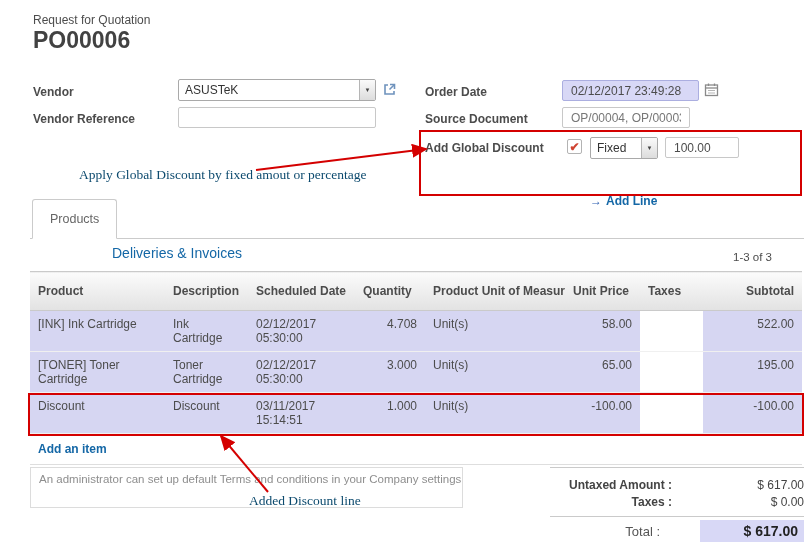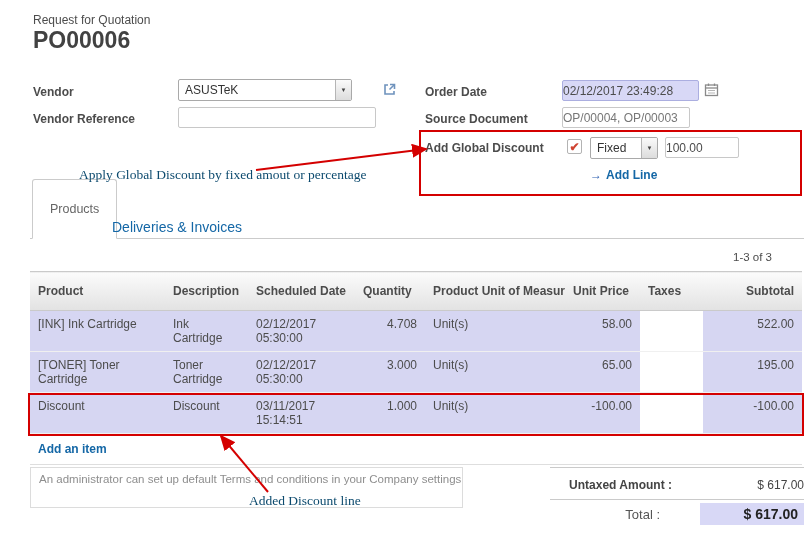--- a/index.html
+++ b/index.html
@@ -16,51 +16,51 @@
 
   
   .doc-type { left: 33px; top: 13px; font-size: 12px; color: #4c4c4c; }
   .doc-number { left: 33px; top: 27px; font-size: 23px; font-weight: bold; color: #424242; }
 
   
   .flabel { font-size: 12px; font-weight: bold; color: #4c4c4c; white-space: nowrap; }
   .tinput {
     border: 1px solid #c8c8c8; border-radius: 2px; background: #fff;
     font-family: "Liberation Sans", sans-serif; font-size: 12px; color: #4c4c4c;
-    padding: 0 0; height: 21px;
+    padding: 0 8px; height: 21px;
   }
   .sel {
     display: flex; align-items: stretch; border: 1px solid #a9a9a9; border-radius: 2px;
     background: #ffffff; height: 22px; overflow: hidden;
   }
   .sel .sel-value { flex: 1; padding: 3px 6px; font-size: 12px; color: #333; white-space: nowrap; overflow: hidden; }
   .sel .sel-caret {
     width: 16px; display: flex; align-items: center; justify-content: center;
     font-size: 6px; color: #444; background: linear-gradient(#fafafa, #dcdcdc);
     border-left: 1px solid #b5b5b5;
   }
   .date-input { background: #d8d8f6 !important; border: 1px solid #abaee0 !important; }
   .src-input { color: #777 !important; }
 
   .checkbox {
     width: 15px; height: 15px; border: 1px solid #b3b3b3; border-radius: 2px; background: #fff;
     display: flex; align-items: center; justify-content: center;
   }
   .checkbox .check { color: #cf4332; font-size: 12px; font-weight: bold; line-height: 12px; }
 
-  .link { color: #1467a6; text-decoration: none; cursor: pointer; }
+  .link { color: #1467a6; text-decoration: none; cursor: pointer; margin-top: 26px; }
   .add-line { font-size: 12px; font-weight: bold; }
   .add-line .arr { color: #2a5db0; font-weight: bold; margin-right: 4px; }
 
   
   .tabbar { left: 30px; top: 211px; width: 774px; height: 28px; border-bottom: 1px solid #cbcbcb; }
   .tab-active {
     position: absolute; left: 2px; bottom: -1px; background: #fff;
     border: 1px solid #cbcbcb; border-bottom: 1px solid #fff;
-    border-radius: 3px 3px 0 0; padding: 22px 17px; font-size: 12.5px; color: #666;
+    border-radius: 3px 3px 0 0; padding: 12px 17px; font-size: 12.5px; color: #666;
   }
   .tab-link { position: absolute; left: 82px; top: 8px; font-size: 14px; }
 
   .pager { right: 38px; top: 251px; font-size: 11.5px; color: #4c4c4c; }
 
   
   .grid-wrap { left: 30px; top: 271px; width: 772px; }
   table { border-collapse: collapse; width: 100%; font-size: 12px; table-layout: fixed; }
   thead th {
     background: linear-gradient(#fbfbfb, #e2e2e2);
@@ -98,21 +98,21 @@
 </style>
 </head>
 <body>
 
 <div class="page">
 
   <div class="abs doc-type">Request for Quotation</div>
   <div class="abs doc-number">PO00006</div>
 
   <div class="abs flabel" style="left:33px; top:85px;">Vendor</div>
-  <div class="abs sel" style="left:178px; top:79px; width:174px;">
+  <div class="abs sel" style="left:178px; top:79px; width:198px;">
     <span class="sel-value">ASUSTeK</span>
     <span class="sel-caret">▼</span>
   </div>
   <span class="abs icon-svg" style="left:382px; top:82px;">
     <svg width="15" height="15" viewBox="0 0 15 15">
       <path d="M6 3 H3 V12 H12 V9" fill="none" stroke="#6f93bd" stroke-width="1.6"></path>
       <path d="M8 2.5 H12.5 V7" fill="none" stroke="#6f93bd" stroke-width="1.6"></path>
       <line x1="12" y1="3" x2="7.5" y2="7.5" stroke="#6f93bd" stroke-width="1.6"></line>
     </svg>
   </span>
@@ -216,20 +216,24 @@
     </table>
   </div>
 
   <div class="abs terms-box">An administrator can set up default Terms and conditions in your Company settings.</div>
 
   <div class="abs totals">
     <div class="trow">
       <span class="tlabel">Untaxed Amount :</span>
       <span class="tvalue">$ 617.00</span>
     </div>
+    <div class="trow">
+      <span class="tlabel">Taxes :</span>
+      <span class="tvalue">$ 0.00</span>
+    </div>
     <div class="tsep"></div>
     <div class="trow total">
       <span class="tlabel">Total :</span>
       <span class="tvalue">$ 617.00</span>
     </div>
   </div>
 
   <div class="abs anno-box" style="left:419px; top:130px; width:383px; height:66px;"></div>
   <div class="abs anno-box" style="left:28px; top:393px; width:776px; height:43px;"></div>
 

